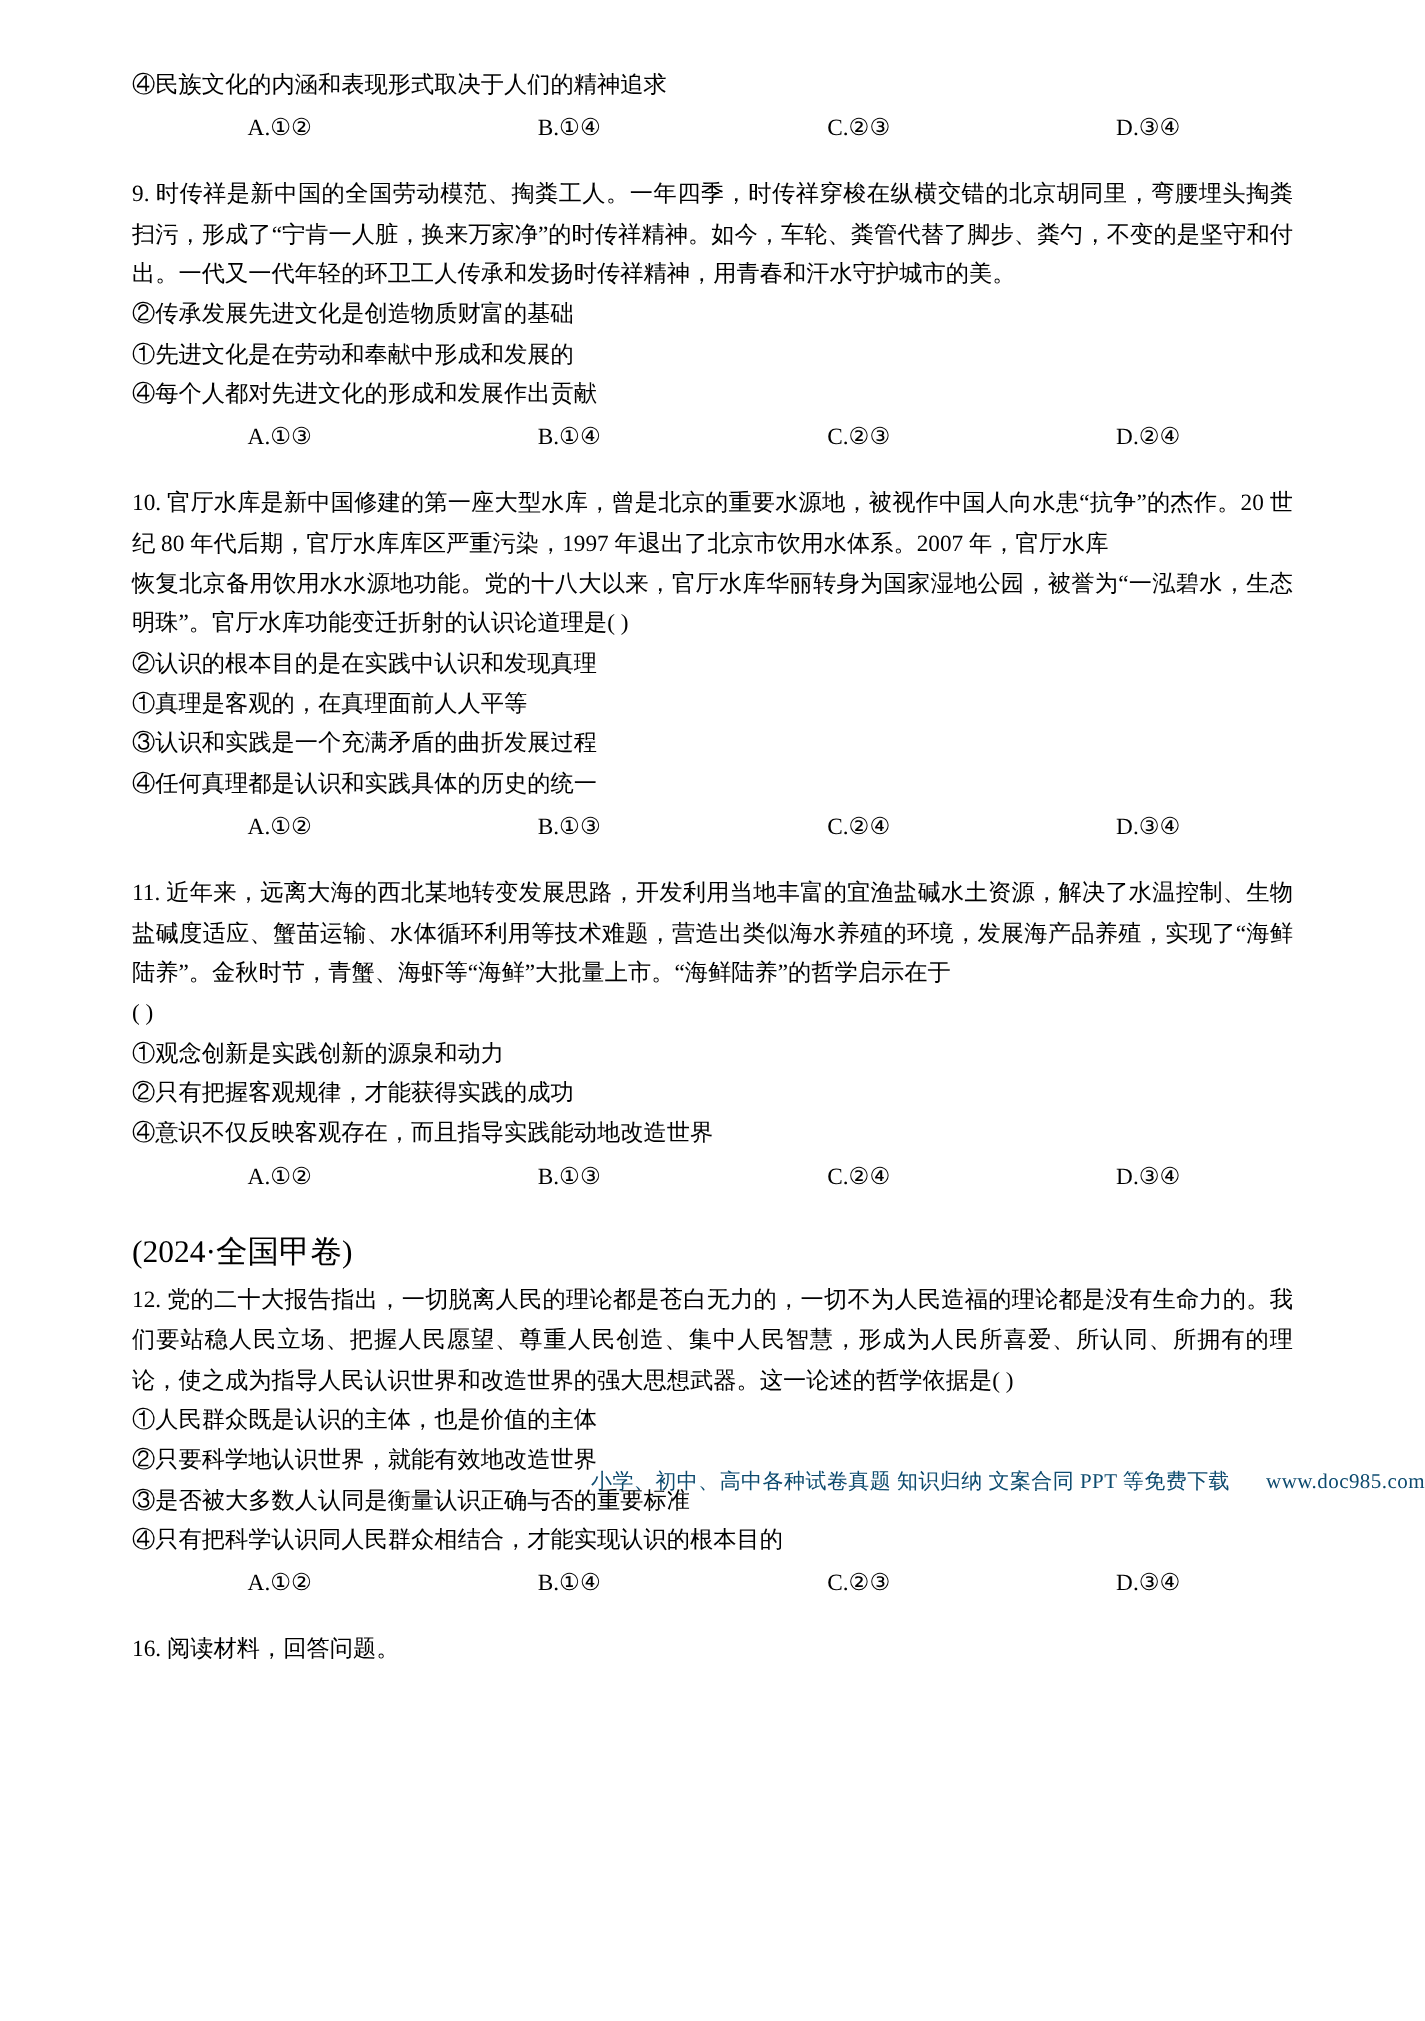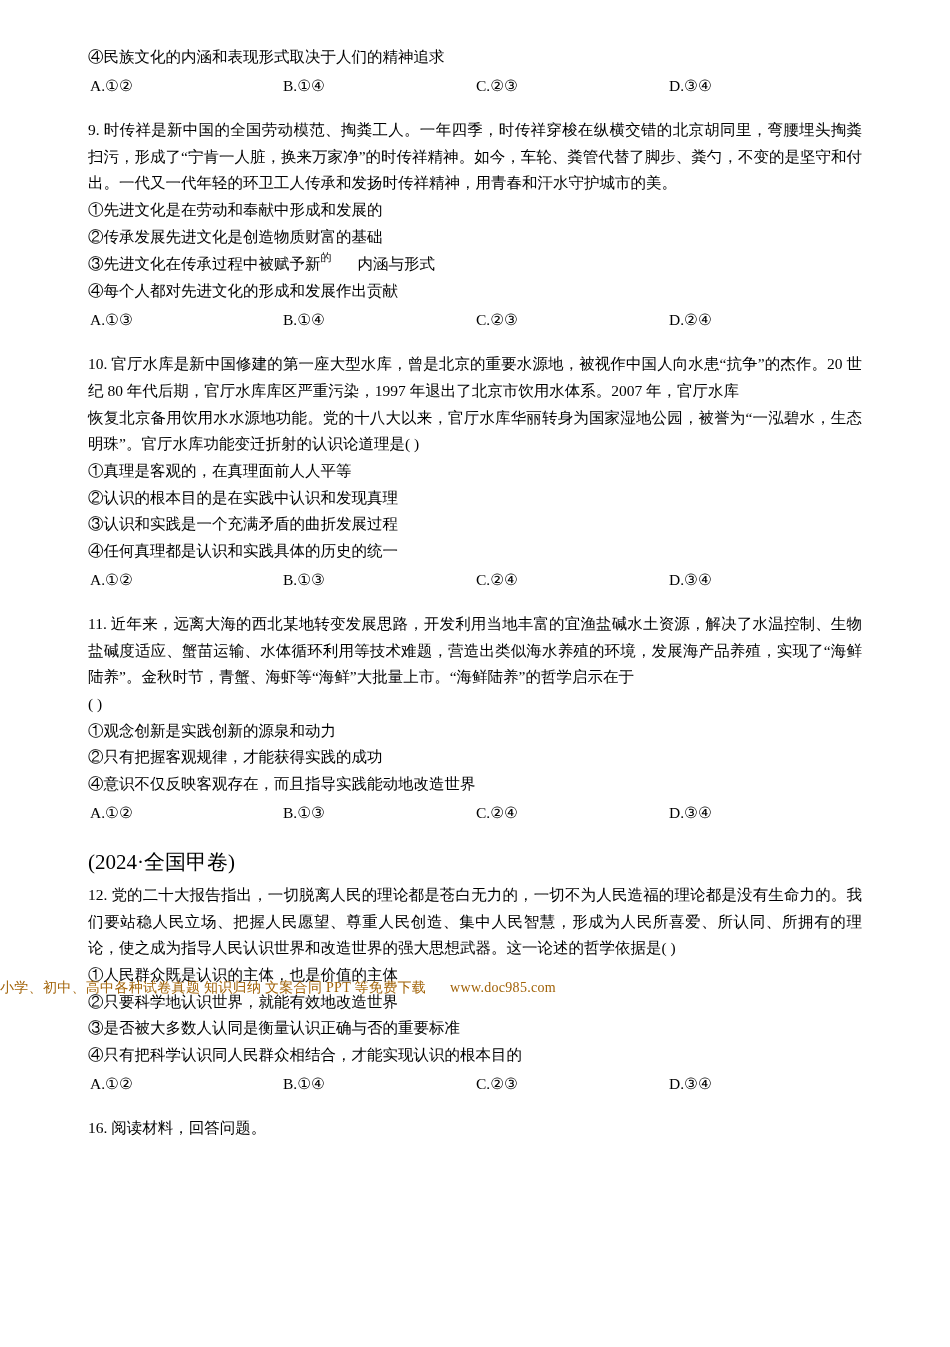--- a/index.html
+++ b/index.html
@@ -28,20 +28,21 @@
     line-height: 1.72;
     margin: 0;
   }
   .options-row {
     display: flex;
     font-size: 15.5px;
     line-height: 1.9;
   }
   .options-row .opt {
     width: 25%;
+    text-align: center;
   }
   .options-row .opt:first-child {
     padding-left: 2px;
   }
   .stem {
     font-size: 15.5px;
     line-height: 1.72;
     text-align: justify;
     text-justify: inter-ideograph;
     margin: 0;
@@ -55,23 +56,23 @@
     font-size: 21px;
     line-height: 1.72;
     margin: 0 0 2px 0;
   }
   .spacer-sm { height: 7px; }
   .footer {
     position: absolute;
     left: 0;
     right: 0;
     bottom: 34px;
-    text-align: left;
+    text-align: right;
     font-size: 14px;
-    color: #a16207;
+    color: #0c4a6e;
     font-family: "Liberation Serif", "DejaVu Serif", serif;
     letter-spacing: 0.3px;
   }
   .footer .site {
     margin-left: 24px;
   }
   .inline-sup {
     font-size: 11px;
     vertical-align: super;
     position: relative;
@@ -91,39 +92,38 @@
       <span class="opt">B.①④</span>
       <span class="opt">C.②③</span>
       <span class="opt">D.③④</span>
     </div>
   </div>
 
   <div class="spacer-sm"></div>
 
   <div class="q-block">
     <p class="stem">9. 时传祥是新中国的全国劳动模范、掏粪工人。一年四季，时传祥穿梭在纵横交错的北京胡同里，弯腰埋头掏粪扫污，形成了“宁肯一人脏，换来万家净”的时传祥精神。如今，车轮、粪管代替了脚步、粪勺，不变的是坚守和付出。一代又一代年轻的环卫工人传承和发扬时传祥精神，用青春和汗水守护城市的美。</p>
+    <p class="opt-line">②传承发展先进文化是创造物质财富的基础</p>
     <p class="opt-line">①先进文化是在劳动和奉献中形成和发展的</p>
-    <p class="opt-line">②传承发展先进文化是创造物质财富的基础</p>
-    <p class="opt-line"><span>③先进文化在传承过程中被赋予新</span><span class="inline-sup">的</span><span class="gap-wide"></span><span>内涵与形式</span></p>
     <p class="opt-line">④每个人都对先进文化的形成和发展作出贡献</p>
     <div class="options-row">
       <span class="opt">A.①③</span>
       <span class="opt">B.①④</span>
       <span class="opt">C.②③</span>
       <span class="opt">D.②④</span>
     </div>
   </div>
 
   <div class="spacer-sm"></div>
 
   <div class="q-block">
     <p class="stem">10. 官厅水库是新中国修建的第一座大型水库，曾是北京的重要水源地，被视作中国人向水患“抗争”的杰作。20 世纪 80 年代后期，官厅水库库区严重污染，1997 年退出了北京市饮用水体系。2007 年，官厅水库</p>
     <p class="stem indent-cont">恢复北京备用饮用水水源地功能。党的十八大以来，官厅水库华丽转身为国家湿地公园，被誉为“一泓碧水，生态明珠”。官厅水库功能变迁折射的认识论道理是(    )</p>
+    <p class="opt-line">②认识的根本目的是在实践中认识和发现真理</p>
     <p class="opt-line">①真理是客观的，在真理面前人人平等</p>
-    <p class="opt-line">②认识的根本目的是在实践中认识和发现真理</p>
     <p class="opt-line">③认识和实践是一个充满矛盾的曲折发展过程</p>
     <p class="opt-line">④任何真理都是认识和实践具体的历史的统一</p>
     <div class="options-row">
       <span class="opt">A.①②</span>
       <span class="opt">B.①③</span>
       <span class="opt">C.②④</span>
       <span class="opt">D.③④</span>
     </div>
   </div>
 

